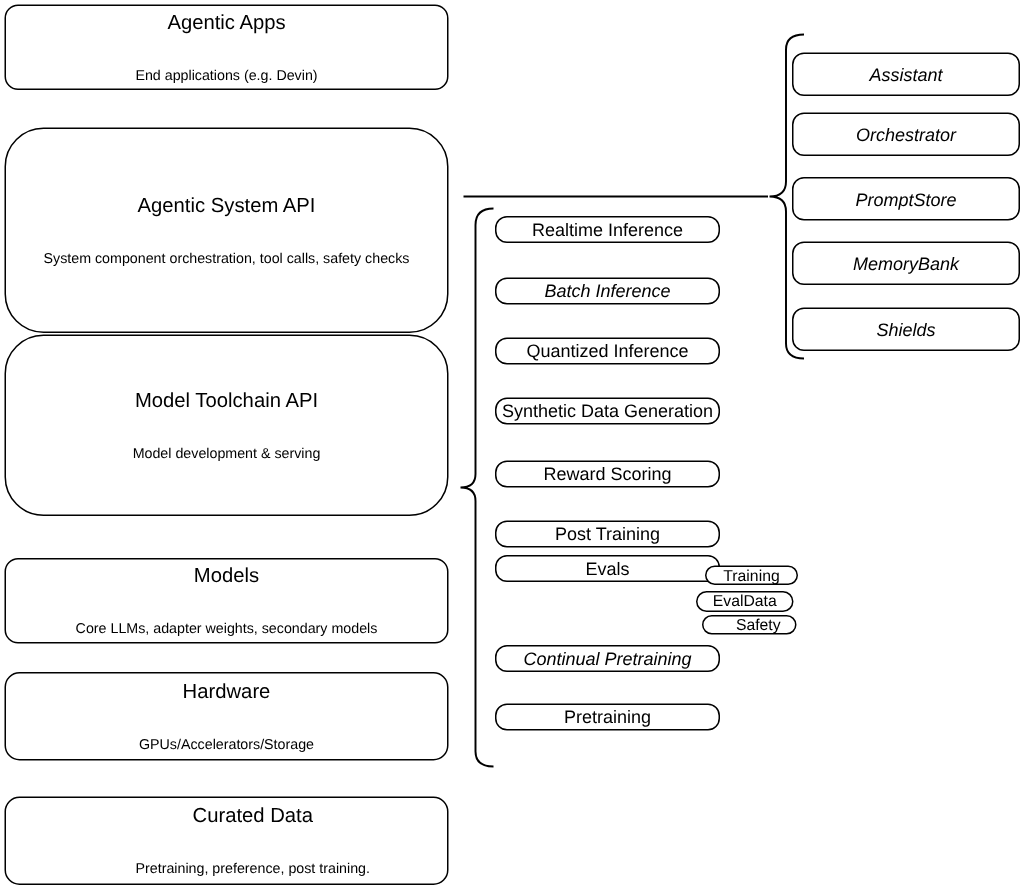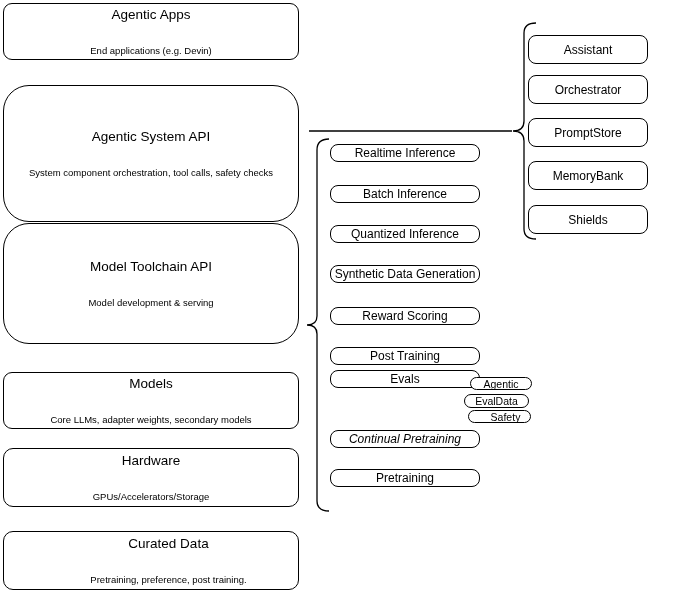--- a/index.html
+++ b/index.html
@@ -25,24 +25,25 @@
   .stack-box{left:3px;width:296px;gap:19px;}
   .box-title{font-size:13.5px;line-height:17px;white-space:nowrap;}
   .box-subtitle{font-size:9.5px;line-height:13px;margin-top:2px;white-space:nowrap;}
   .node{
     left:330px;width:150px;height:18px;
     border-radius:8px;
     font-size:12px;
     white-space:nowrap;
   }
   .sysnode{
-    left:528px;width:120px;height:29px;
+    left:528px;width:152px;height:29px;
     border-radius:8px;
     font-size:12px;
     white-space:nowrap;
+    font-style:italic;
   }
   .pill{
     position:absolute;
     box-sizing:border-box;
     background:#fff;
     border:1.2px solid #000;
     border-radius:999px;
     font-size:10.5px;
     line-height:12px;
     display:flex;align-items:center;justify-content:center;
@@ -89,21 +90,21 @@
   </div>
 
   <div class="box stack-box" style="top:531px;height:59px;border-radius:10px;padding-left:35px;">
     <div class="box-title">Curated Data</div>
     <div class="box-subtitle">Pretraining, preference, post training.</div>
   </div>
 
   <div class="box node" style="top:144px;">
     <span>Realtime Inference</span>
   </div>
-  <div class="box node" style="top:185px;">
+  <div class="box node" style="top:185px;font-style:italic;">
     <span>Batch Inference</span>
   </div>
   <div class="box node" style="top:225px;">
     <span>Quantized Inference</span>
   </div>
   <div class="box node" style="top:265px;">
     <span>Synthetic Data Generation</span>
   </div>
   <div class="box node" style="top:307px;">
     <span>Reward Scoring</span>
@@ -115,21 +116,21 @@
     <span>Evals</span>
   </div>
   <div class="box node" style="top:430px;font-style:italic;">
     <span>Continual Pretraining</span>
   </div>
   <div class="box node" style="top:469px;">
     <span>Pretraining</span>
   </div>
 
   <div class="pill" style="left:470px;top:377px;width:62px;height:13px;">
-    <span>Agentic</span>
+    <span>Training</span>
   </div>
   <div class="pill" style="left:464px;top:394px;width:65px;height:14px;">
     <span>EvalData</span>
   </div>
   <div class="pill" style="left:468px;top:410px;width:63px;height:13px;padding-left:12px;">
     <span>Safety</span>
   </div>
 
   <div class="box sysnode" style="top:35px;">
     <span>Assistant</span>

